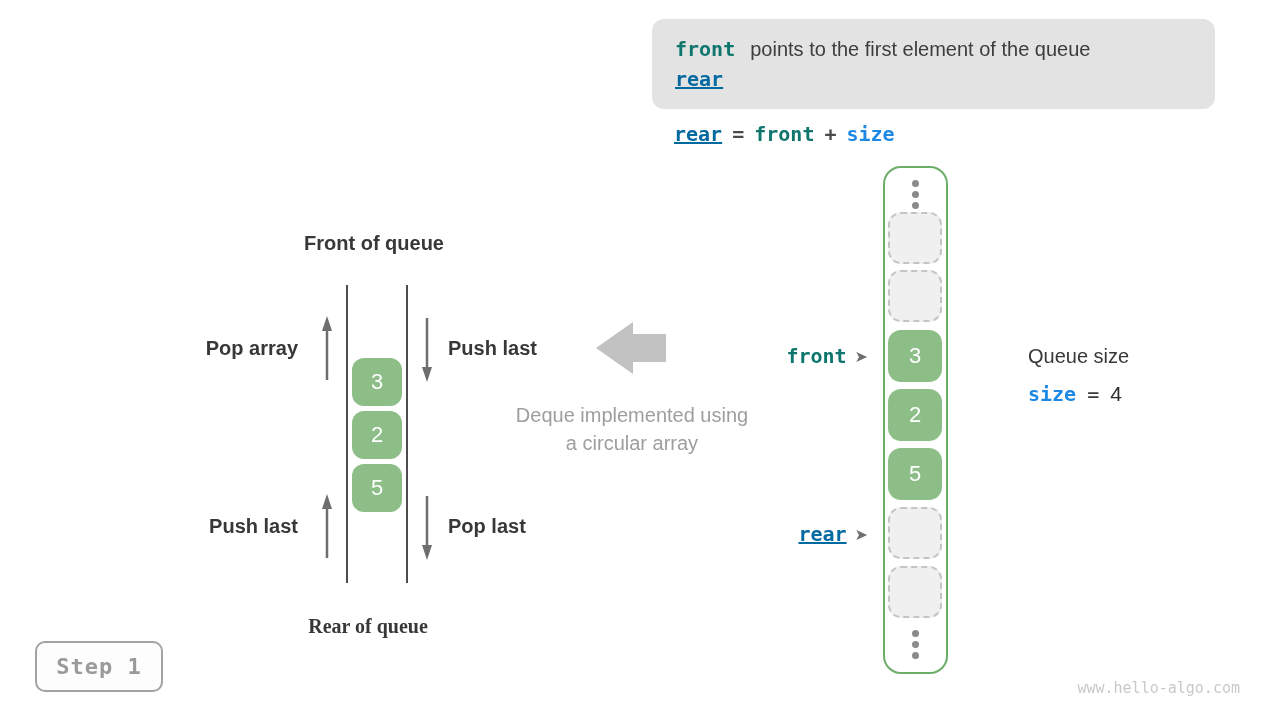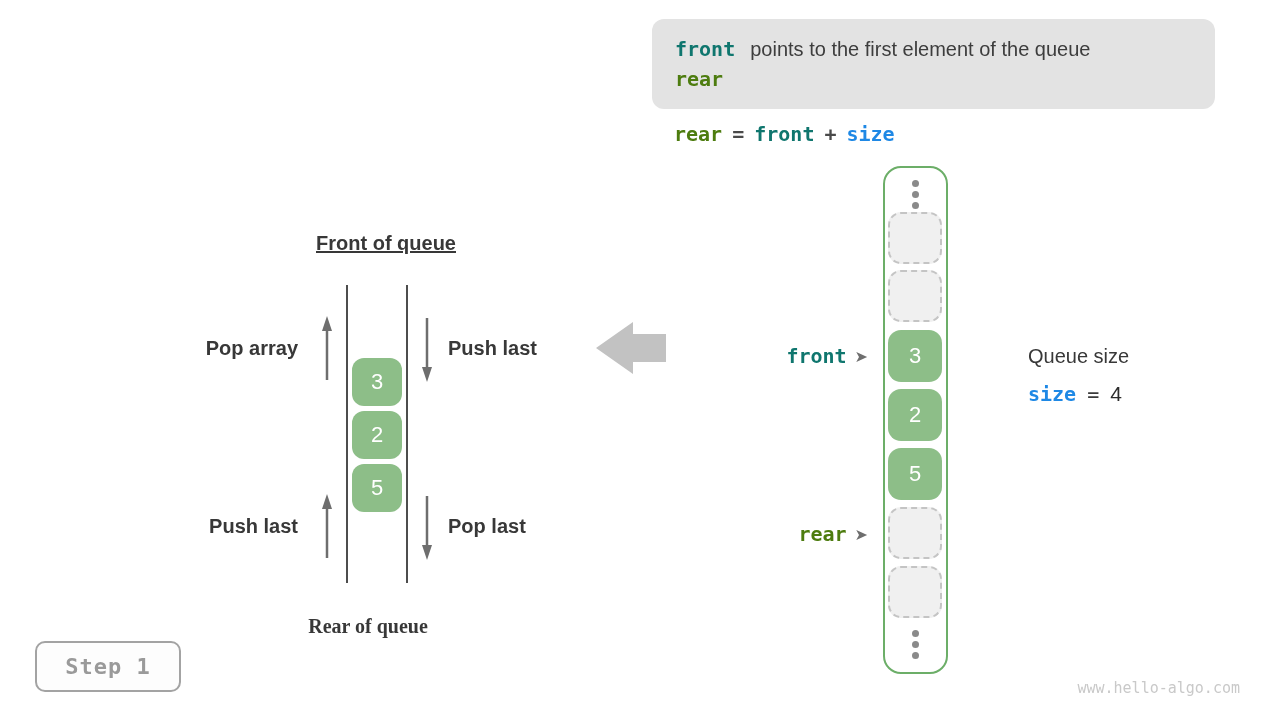--- a/index.html
+++ b/index.html
@@ -8,21 +8,21 @@
     position: relative;
     width: 1280px;
     height: 720px;
     background: #ffffff;
     overflow: hidden;
     font-family: "Liberation Sans", sans-serif;
     color: #3a3a3a;
   }
   .mono { font-family: "DejaVu Sans Mono", monospace; font-weight: bold; }
   .kw-front { color: #0f766e; }
-  .kw-rear  { color: #4d7c0f; }
+  .kw-rear  { color: #0369a1; text-decoration: underline; }
   .kw-size  { color: #1e88e5; }
 
   
   .info-box {
     position: absolute; left: 652px; top: 19px;
     width: 563px; height: 90px;
     background: #e3e3e3; border-radius: 12px;
     display: flex; flex-direction: column; justify-content: center;
     padding-left: 23px; gap: 6px;
   }
@@ -31,21 +31,21 @@
 
   
   .formula {
     position: absolute; left: 674px; top: 122px;
     font-size: 20px; display: flex; align-items: baseline;
   }
   .formula .op { color: #4a4a4a; margin: 0 10px; font-family: "DejaVu Sans Mono", monospace; font-weight: bold; }
 
   
   .label-bold { font-weight: bold; font-size: 20px; color: #383838; }
-  .front-of-queue { position: absolute; left: 386px; top: 232px; transform: translateX(-50%); white-space: nowrap; text-decoration: underline; }
+  .front-of-queue { position: absolute; left: 374px; top: 232px; transform: translateX(-50%); white-space: nowrap; }
   .rear-of-queue  { position: absolute; left: 368px; top: 615px; transform: translateX(-50%); white-space: nowrap; font-family: Liberation Serif, serif; }
 
   .vline { position: absolute; top: 285px; width: 1.5px; height: 298px; background: #4d4d4d; }
   .vline.left  { left: 346px; }
   .vline.right { left: 406px; }
 
   .dq-cell {
     position: absolute; left: 352px; width: 50px; height: 48px;
     background: #8dbe88; border-radius: 12px;
     display: flex; align-items: center; justify-content: center;
@@ -112,21 +112,21 @@
 
   
   .queue-size-label { position: absolute; left: 1028px; top: 345px; font-size: 20px; color: #383838; }
   .queue-size-expr  { position: absolute; left: 1028px; top: 382px; font-size: 20px; display: flex; align-items: baseline; }
   .queue-size-expr .eq { color: #3a3a3a; margin: 0 11px; font-family: "DejaVu Sans Mono", monospace; }
   .queue-size-expr .val { color: #2b2b2b; font-size: 21px; }
 
   
   .step-badge {
     position: absolute; left: 35px; top: 641px;
-    width: 146px; height: 51px;
+    width: 128px; height: 51px;
     border: 2px solid #a3a3a3; border-radius: 10px; background: #fdfdfd;
     display: flex; align-items: center; justify-content: center;
     font-size: 22px; color: #9a9a9a; letter-spacing: 1px;
   }
 
   
   .watermark {
     position: absolute; right: 40px; top: 679px;
     font-family: "DejaVu Sans Mono", monospace;
     font-size: 15px; color: #c9c9c9;
@@ -183,20 +183,24 @@
     <polygon points="7,0 2,15 12,15" fill="#6e6e6e"></polygon>
   </svg>
   <svg class="arrow-svg ar4" width="14" height="66">
     <line x1="7" y1="2" x2="7" y2="53" stroke="#6e6e6e" stroke-width="2.5"></line>
     <polygon points="7,66 2,51 12,51" fill="#6e6e6e"></polygon>
   </svg>
 
   <svg class="block-arrow" width="70" height="52">
     <polygon points="0,26 37,0 37,12 70,12 70,40 37,40 37,52" fill="#c2c2c2"></polygon>
   </svg>
+  <div class="caption">
+    <div>Deque implemented using</div>
+    <div>a circular array</div>
+  </div>
 
   <div class="array-panel"></div>
 
   <div class="dots dots-top">
     <span class="dot"></span>
     <span class="dot"></span>
     <span class="dot"></span>
   </div>
   <div class="dots dots-bottom">
     <span class="dot"></span>

